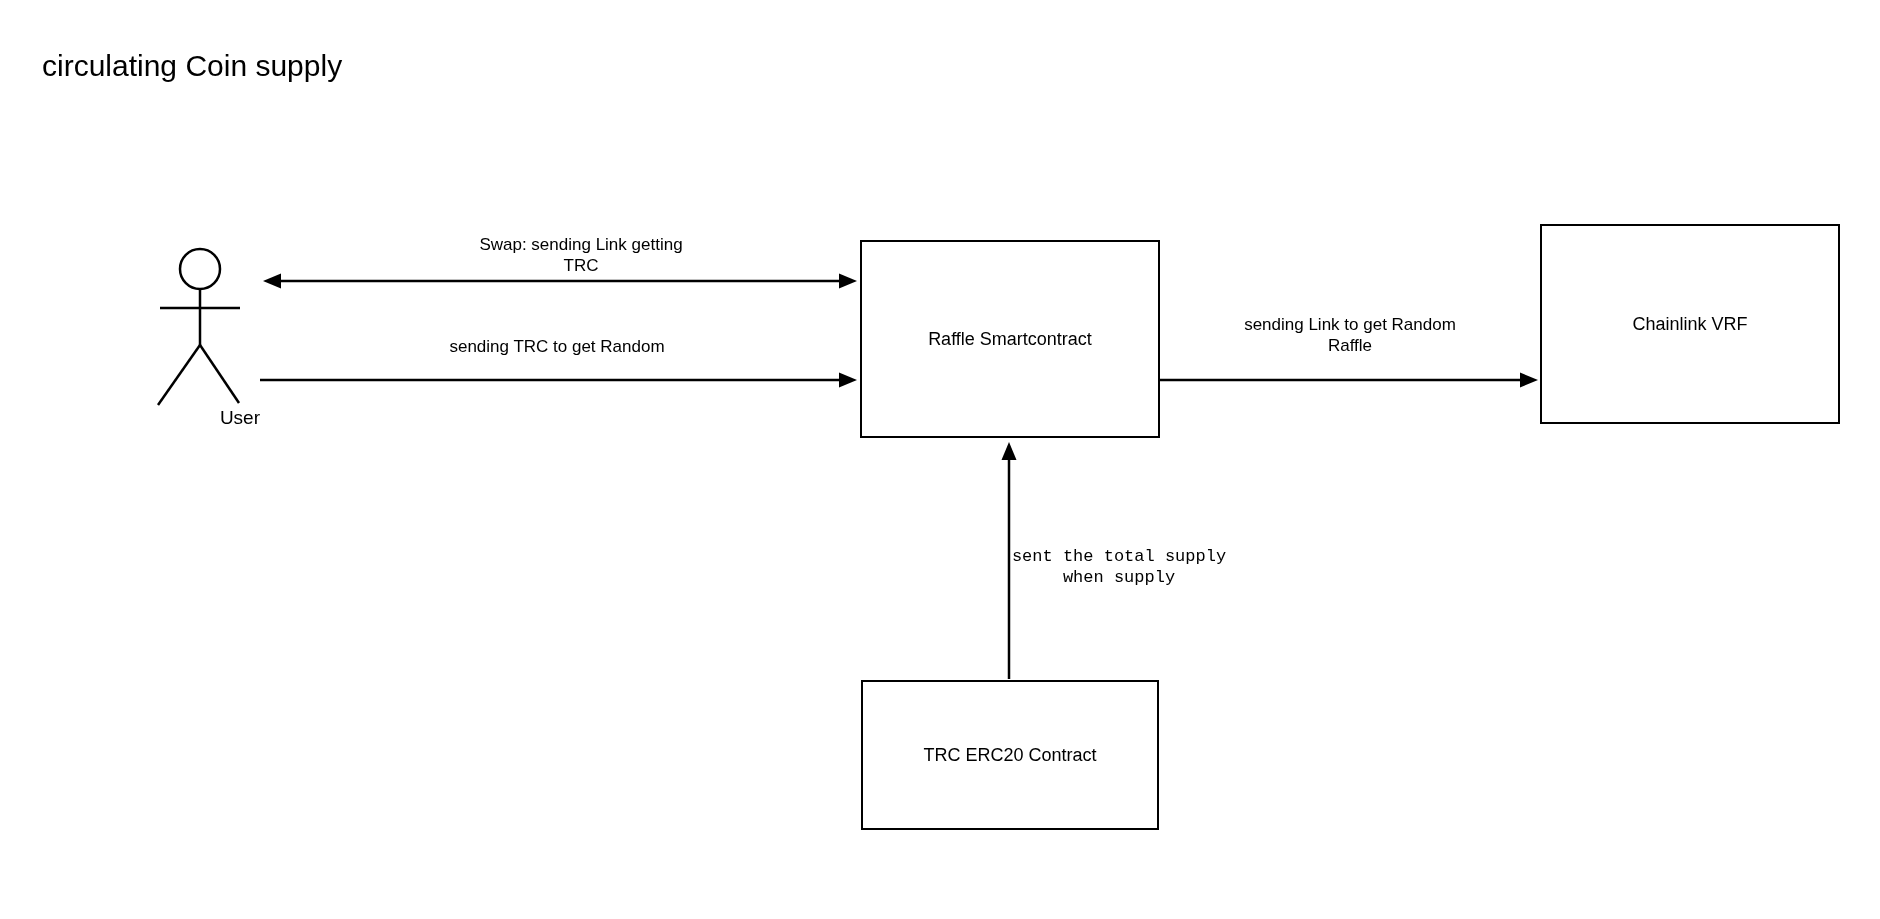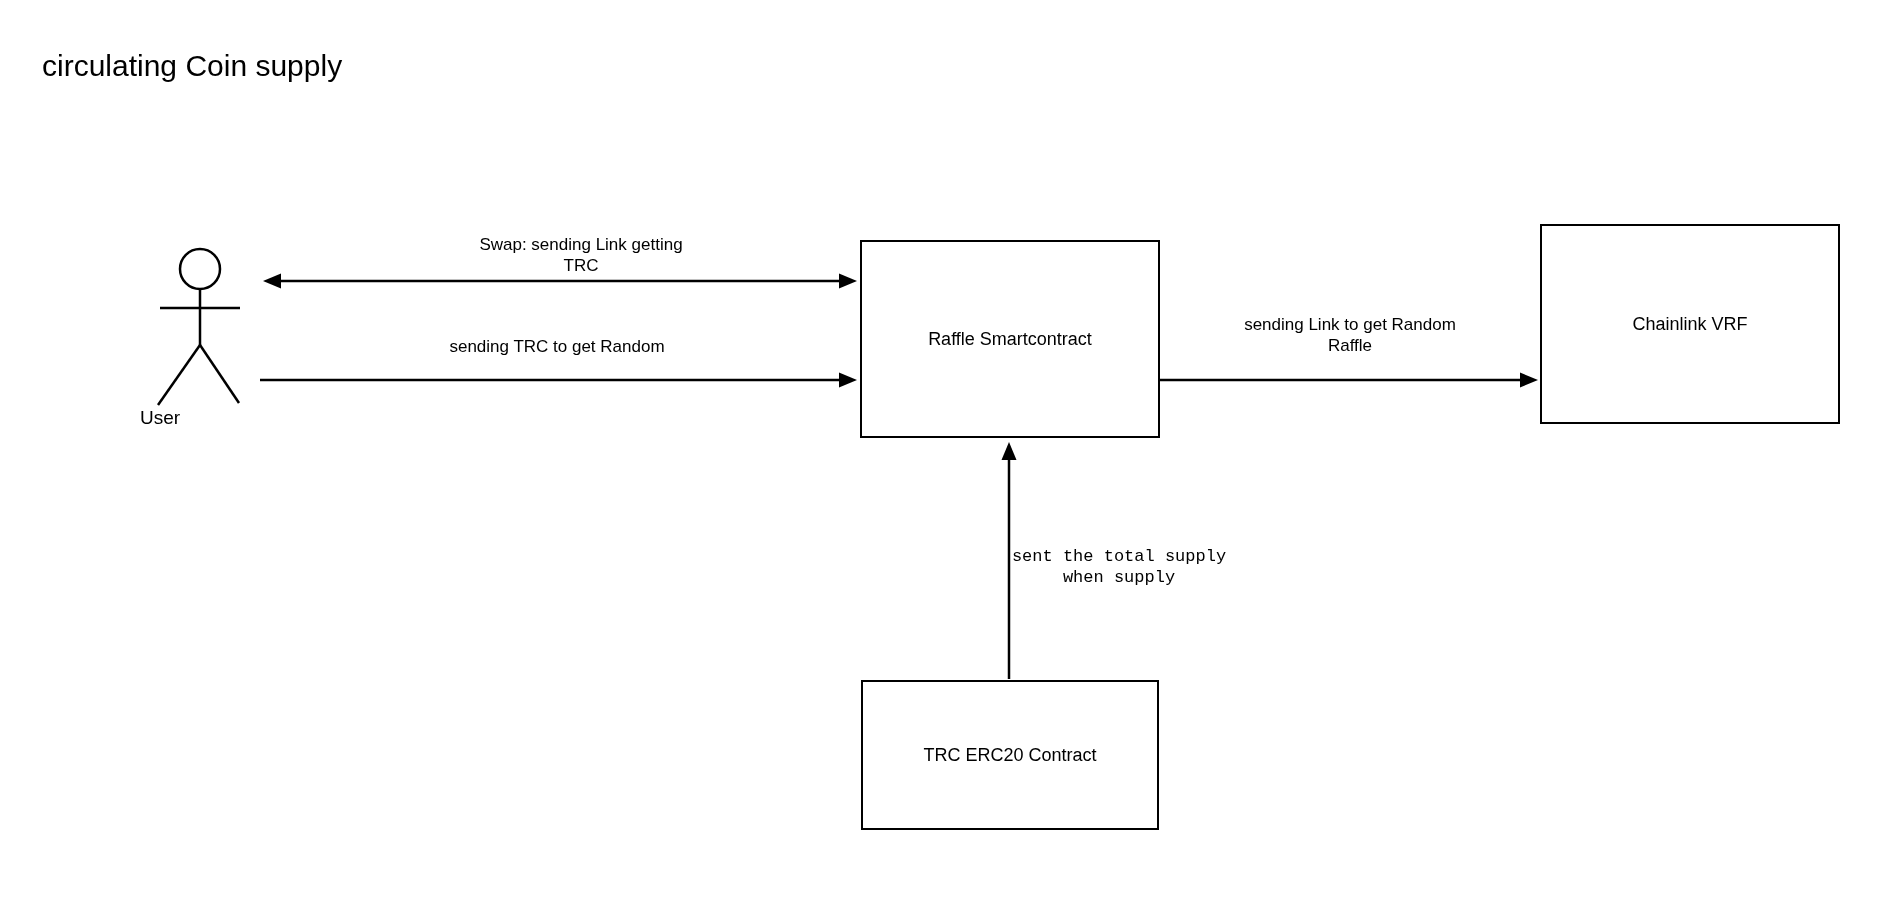--- a/index.html
+++ b/index.html
@@ -49,21 +49,21 @@
     white-space: nowrap;
   }
   #edge-label-swap        { left: 431px;  top: 234px; }
   #edge-label-send-trc    { left: 407px;  top: 336px; }
   #edge-label-send-link   { left: 1200px; top: 314px; }
   #edge-label-total-supply{ left: 969px;  top: 546px; font-family: Liberation Mono, monospace; }
   .actor-label {
     left: 140px;
     top: 406px;
     width: 120px;
-    text-align: left;
+    text-align: right;
     font-size: 19px;
     line-height: 23px;
   }
   svg.overlay {
     left: 0;
     top: 0;
     pointer-events: none;
   }
   svg .stroke {
     stroke: #000000;

